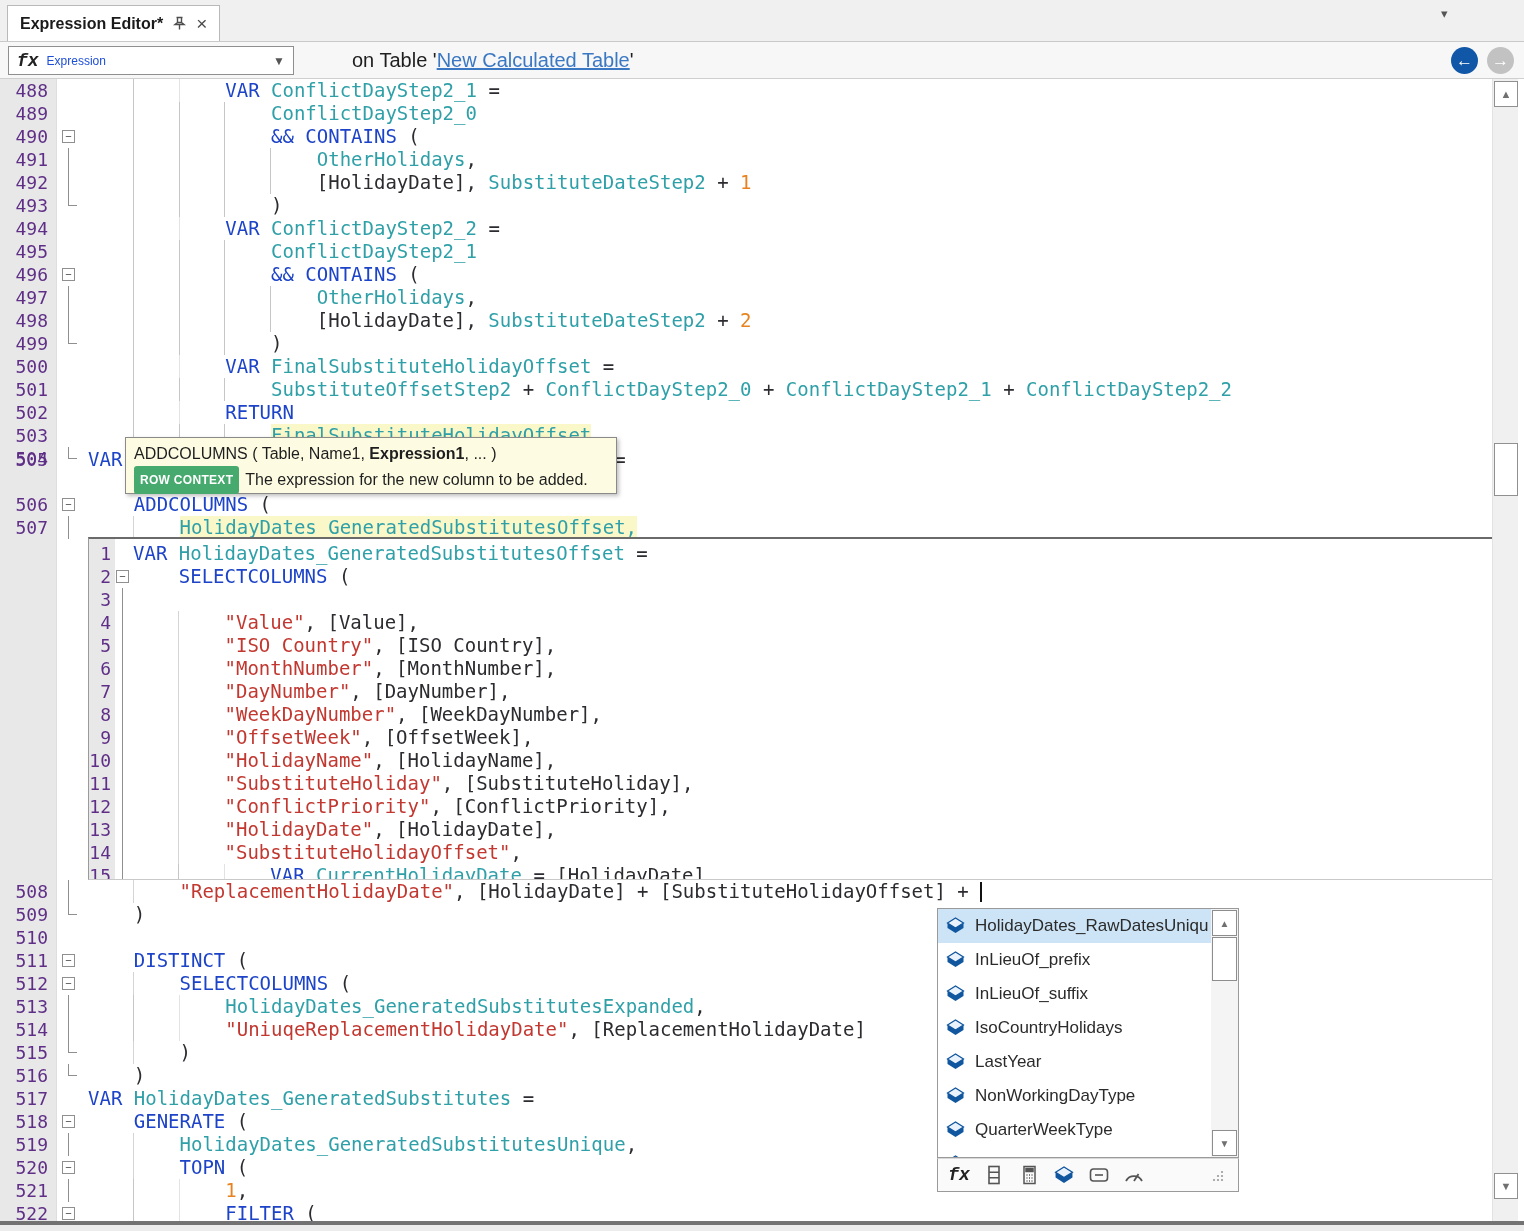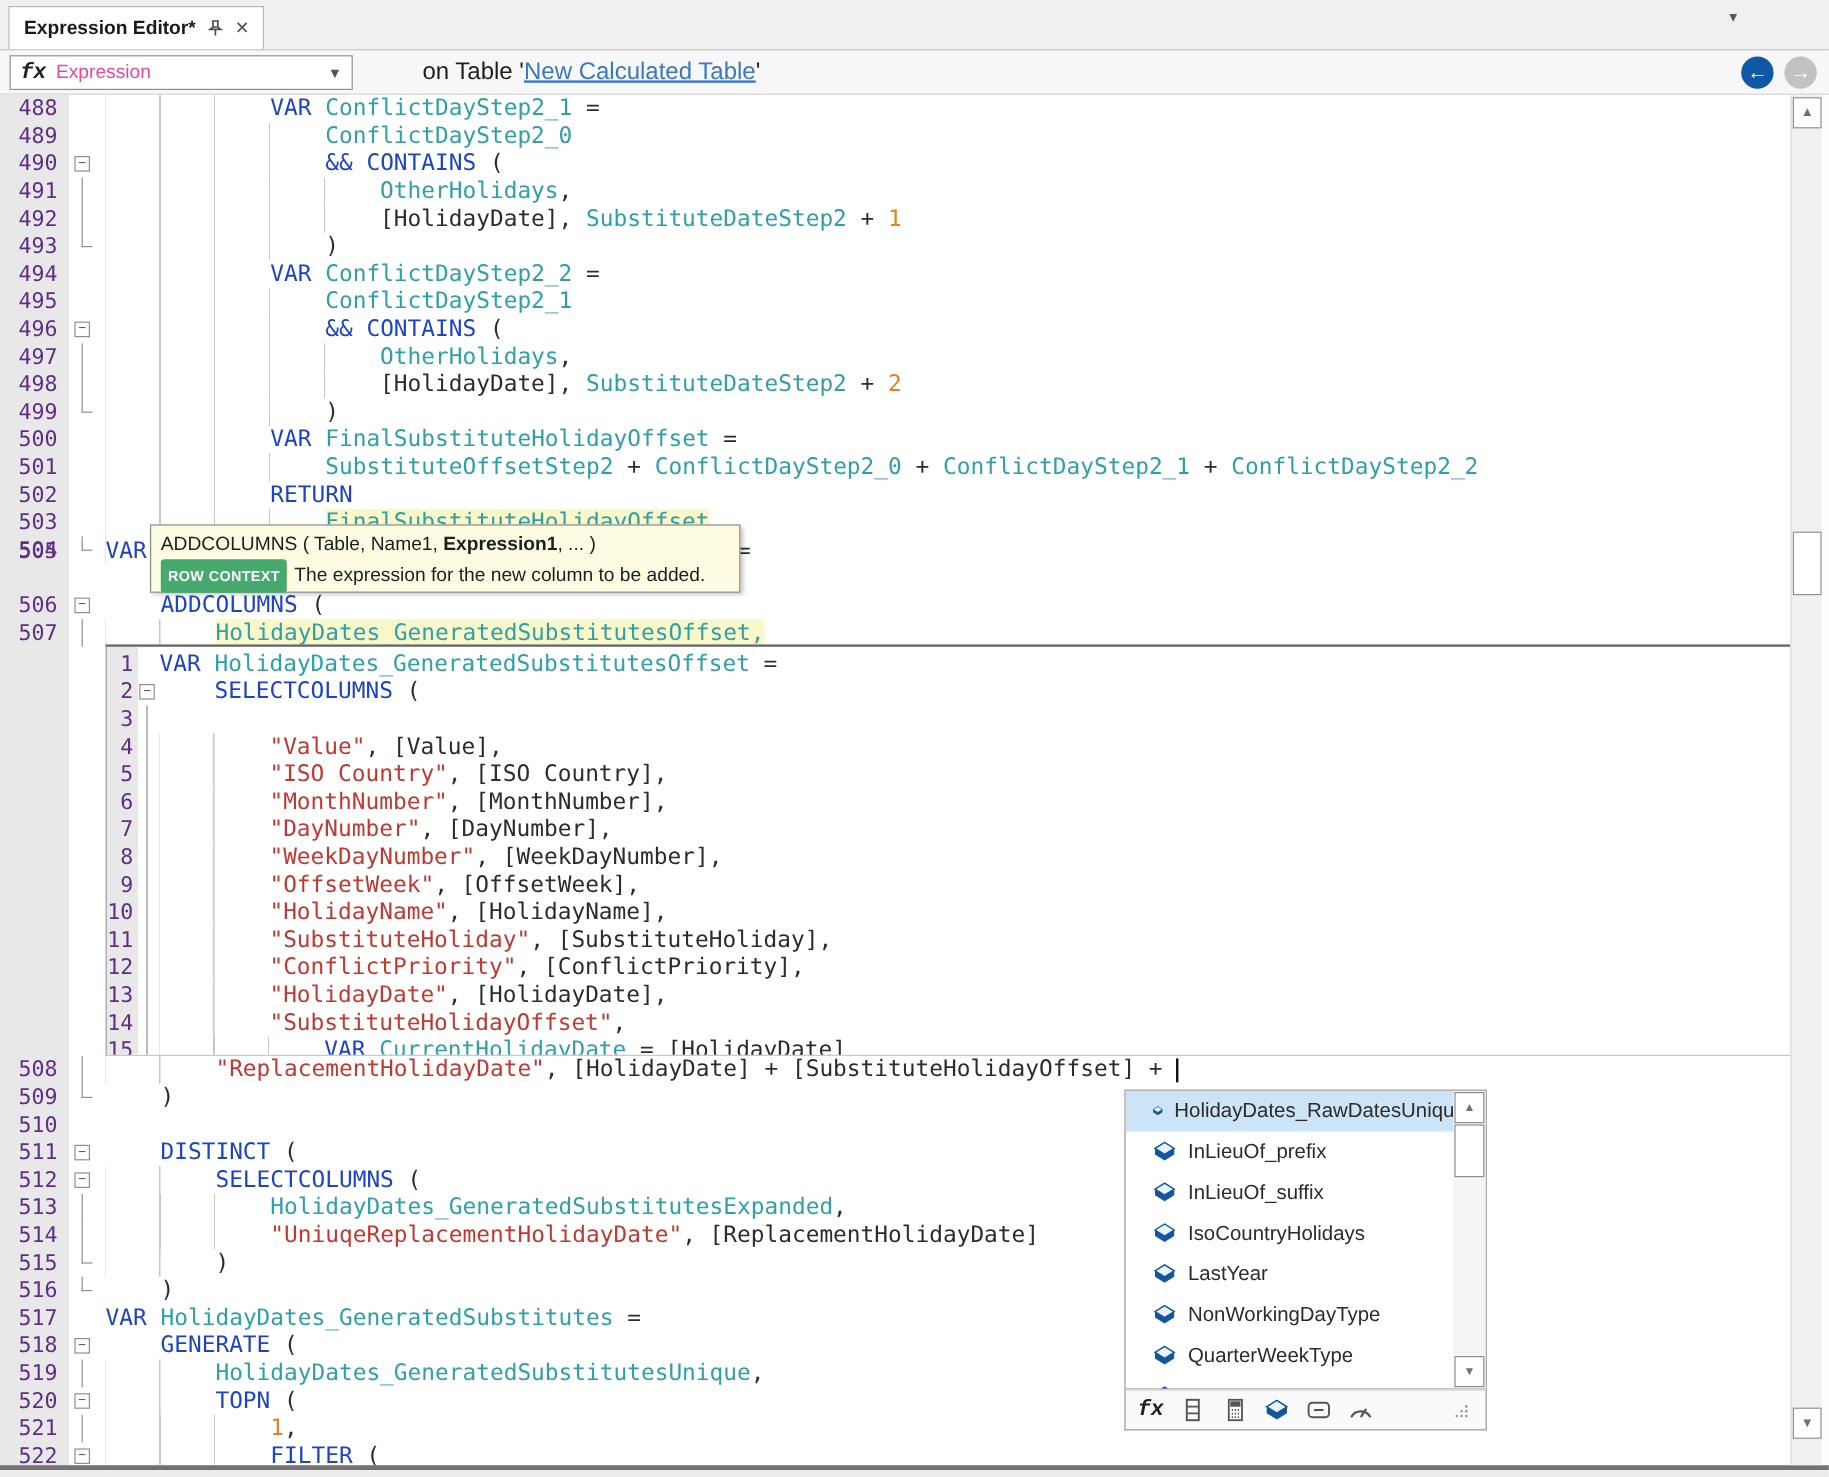--- a/index.html
+++ b/index.html
@@ -18,21 +18,21 @@
   .tab-title { font-weight:bold; font-size:16px; color:#1a1a1a; white-space:nowrap; }
   .tab-icon { color:#4d4d4d; display:flex; align-items:center; cursor:default; }
   .close-x { font-size:19px; line-height:14px; color:#4d4d4d; }
   .win-chevron { position:absolute; left:1441px; top:6px; font-size:13px; color:#555; }
   
   .toolbar { position:absolute; left:0; top:41px; width:1524px; height:38px; background:#f7f7f7;
              border-top:1px solid #c9c9c9; border-bottom:1px solid #cfcfcf; }
   .combo { position:absolute; left:8px; top:4px; width:286px; height:29px; background:#fff;
            border:1px solid #8f8f8f; display:flex; align-items:center; padding:0 8px; gap:8px; }
   .fx { font-family:Liberation Mono, monospace; font-style:italic; font-weight:bold; font-size:18px; color:#222; }
-  .combo-value { font-size:16px; color:#ec4899; flex:1; }
+  .combo-value { font-size:12px; color:#1d4ed8; flex:1; }
   .combo-chevron { font-size:12px; color:#555; }
   .on-table { position:absolute; left:312px; top:0; height:38px; line-height:37px; font-size:20px; color:#1e1e1e;margin-left:40px; }
   .table-link { color:#3b78c4; text-decoration:underline; cursor:pointer; }
   .navbtn { position:absolute; top:5px; width:27px; height:27px; border-radius:50%;
             display:flex; align-items:center; justify-content:center; color:#fff; font-size:17px; font-weight:bold; }
   .nav-back { left:1451px; background:#1157a8; }
   .nav-fwd  { left:1487px; background:#c2c2c2; }
   
   .editor { position:absolute; left:0; top:79px; width:1524px; height:1146px; background:#fff;
             border-bottom:4px solid #737373; overflow:hidden; }
@@ -79,21 +79,21 @@
              border:1px solid #8a8a8a; box-shadow:2px 2px 4px rgba(0,0,0,.25); padding:4px 8px;
              font-size:16px; color:#1e1e1e; z-index:30; }
   .tt-line1 { white-space:nowrap; line-height:24px; }
   .tt-line2 { display:flex; align-items:center; gap:6px; line-height:24px; white-space:nowrap; }
   .badge { background:#46a96d; color:#fff; font-weight:bold; font-size:12px; padding:2px 6px;
            border-radius:3px; letter-spacing:.3px; }
   
   .ac { position:absolute; left:937px; top:908px; width:302px; z-index:40; }
   .ac-list { position:relative; width:302px; height:250px; background:#fff; border:1px solid #9a9a9a; overflow:hidden; }
   .ac-item { position:relative; width:274px; height:34px; display:flex; align-items:center; gap:9px;
-             padding-left:22px; font-size:17px; color:#2b2b2b; white-space:nowrap; overflow:hidden; }
+             padding-left:7px; font-size:17px; color:#2b2b2b; white-space:nowrap; overflow:hidden; }
   .ac-item.sel { background:#cde4f7; }
   .ac-scroll { position:absolute; right:0; top:0; width:27px; height:100%; background:#f4f4f4; }
   .ac-sbtn { position:absolute; left:1px; width:25px; height:26px; background:#fff; border:1px solid #8d8d8d;
              display:flex; align-items:center; justify-content:center; font-size:10px; color:#707070; }
   .ac-thumb { position:absolute; left:1px; top:28px; width:25px; height:44px; background:#fff; border:1px solid #8d8d8d; }
   .ac-bar { position:relative; width:302px; height:34px; background:#fafafa; border:1px solid #9a9a9a;
             border-top:1px solid #d8d8d8; display:flex; align-items:center; gap:13px; padding:0 10px; }
   .bar-icon { display:flex; align-items:center; justify-content:center; width:22px; height:22px; }
   .grip { margin-left:auto; }
 </style>

